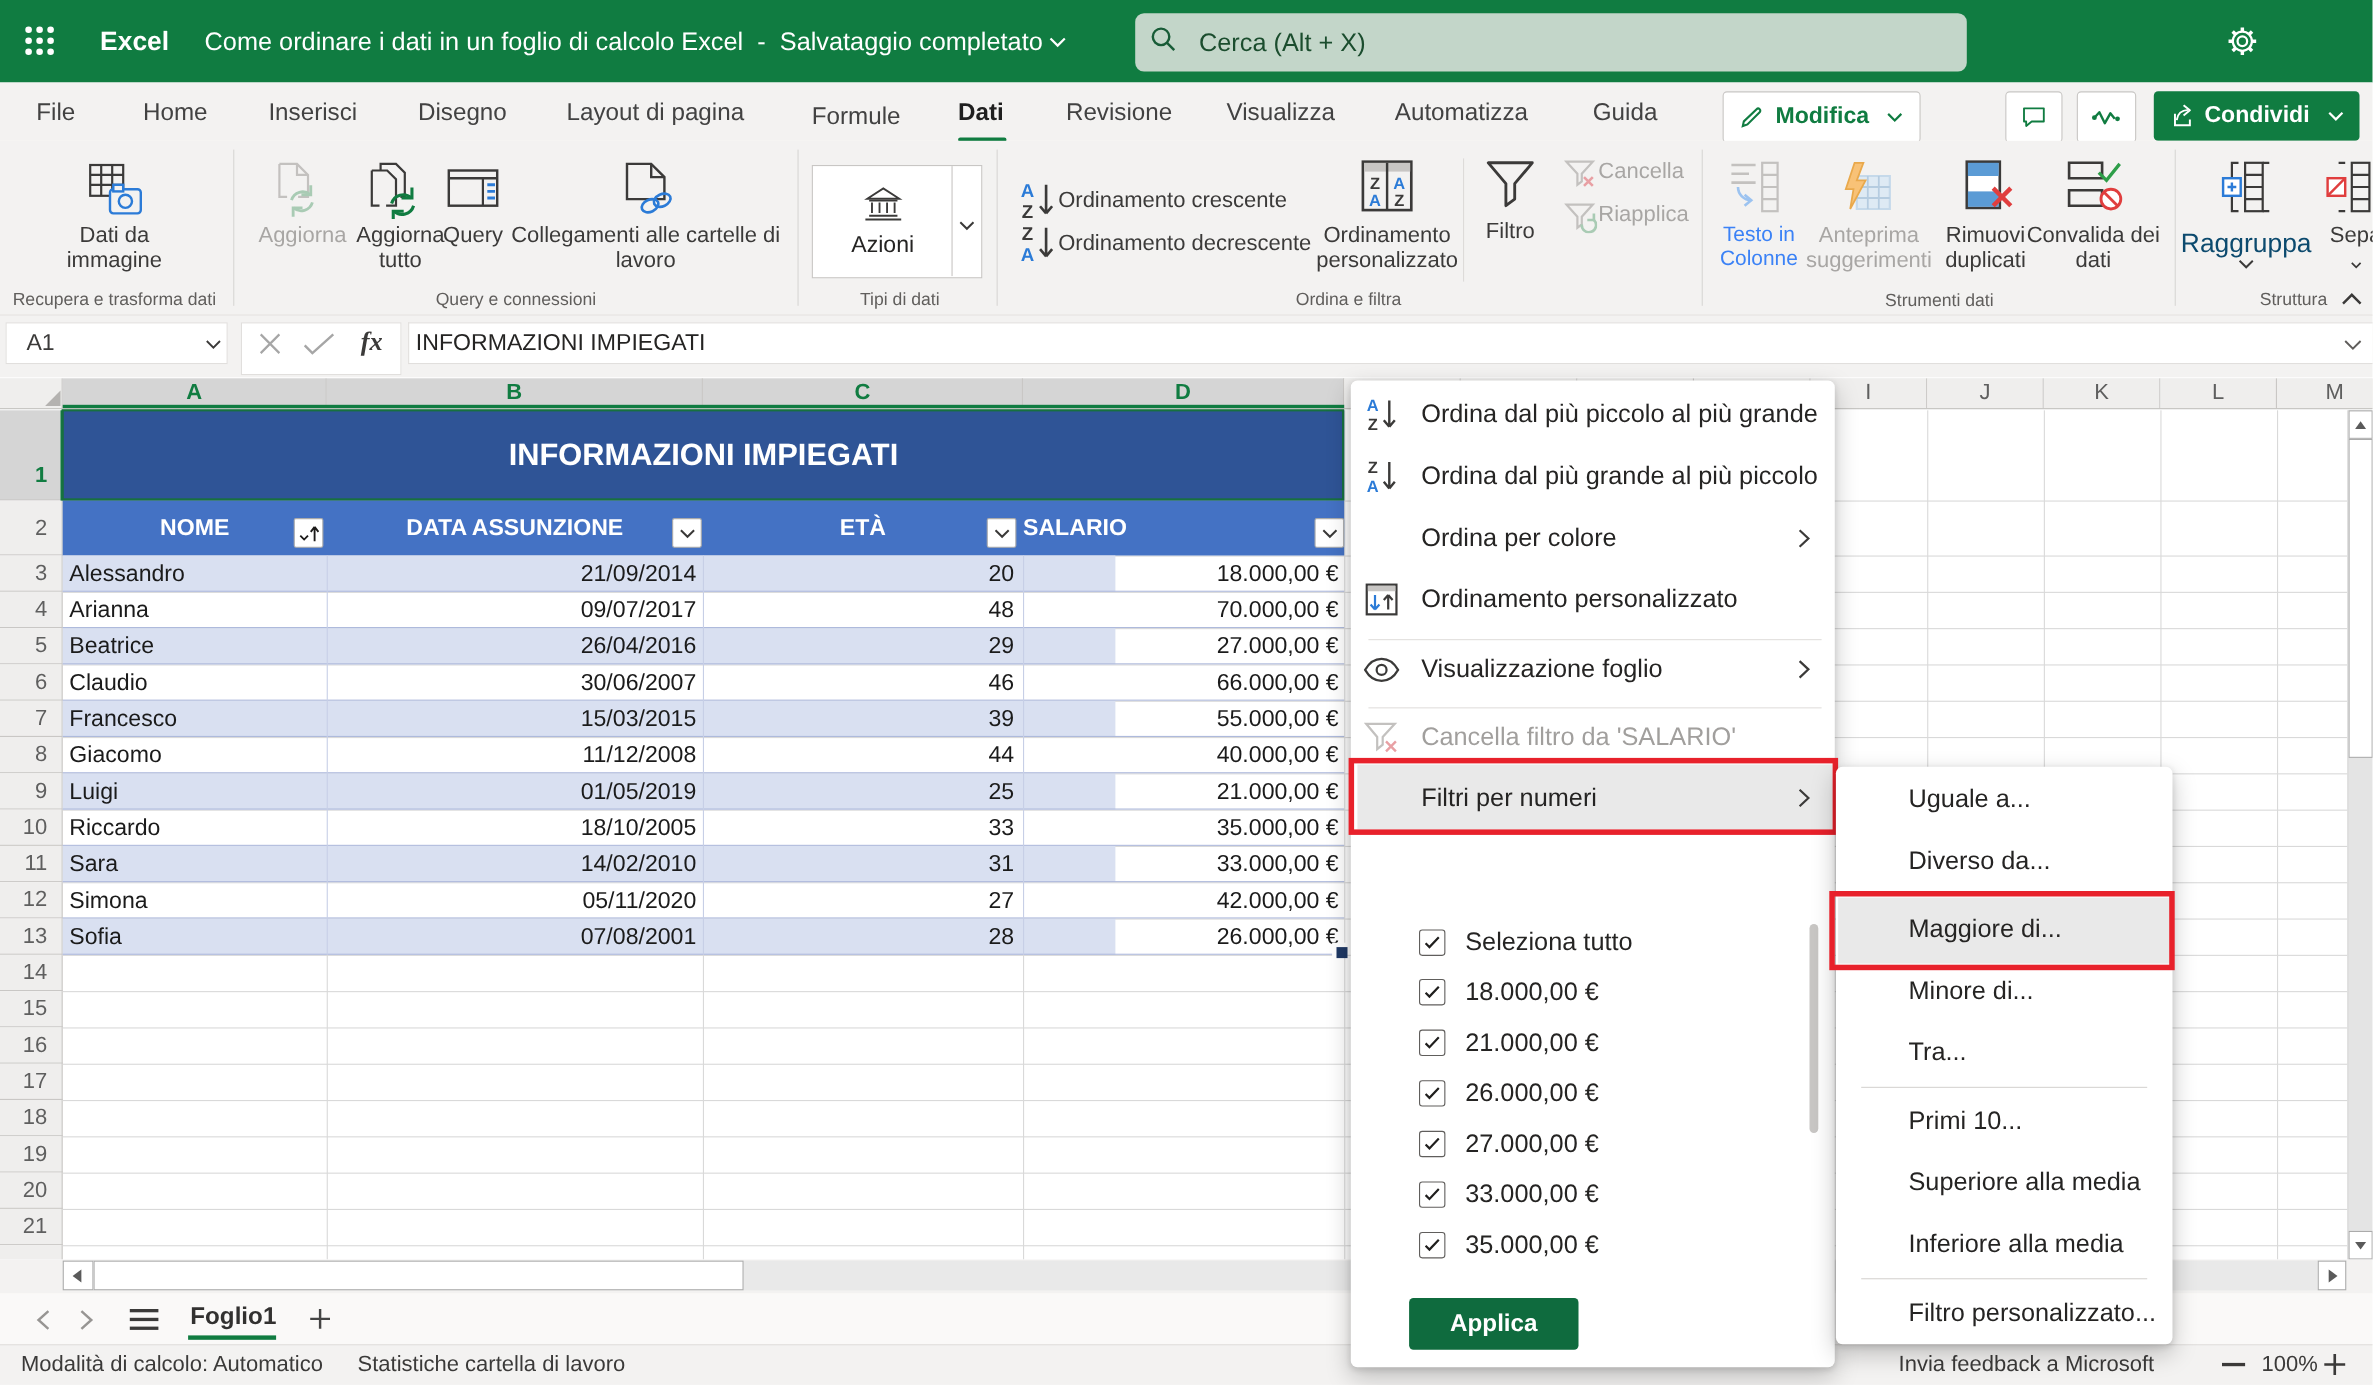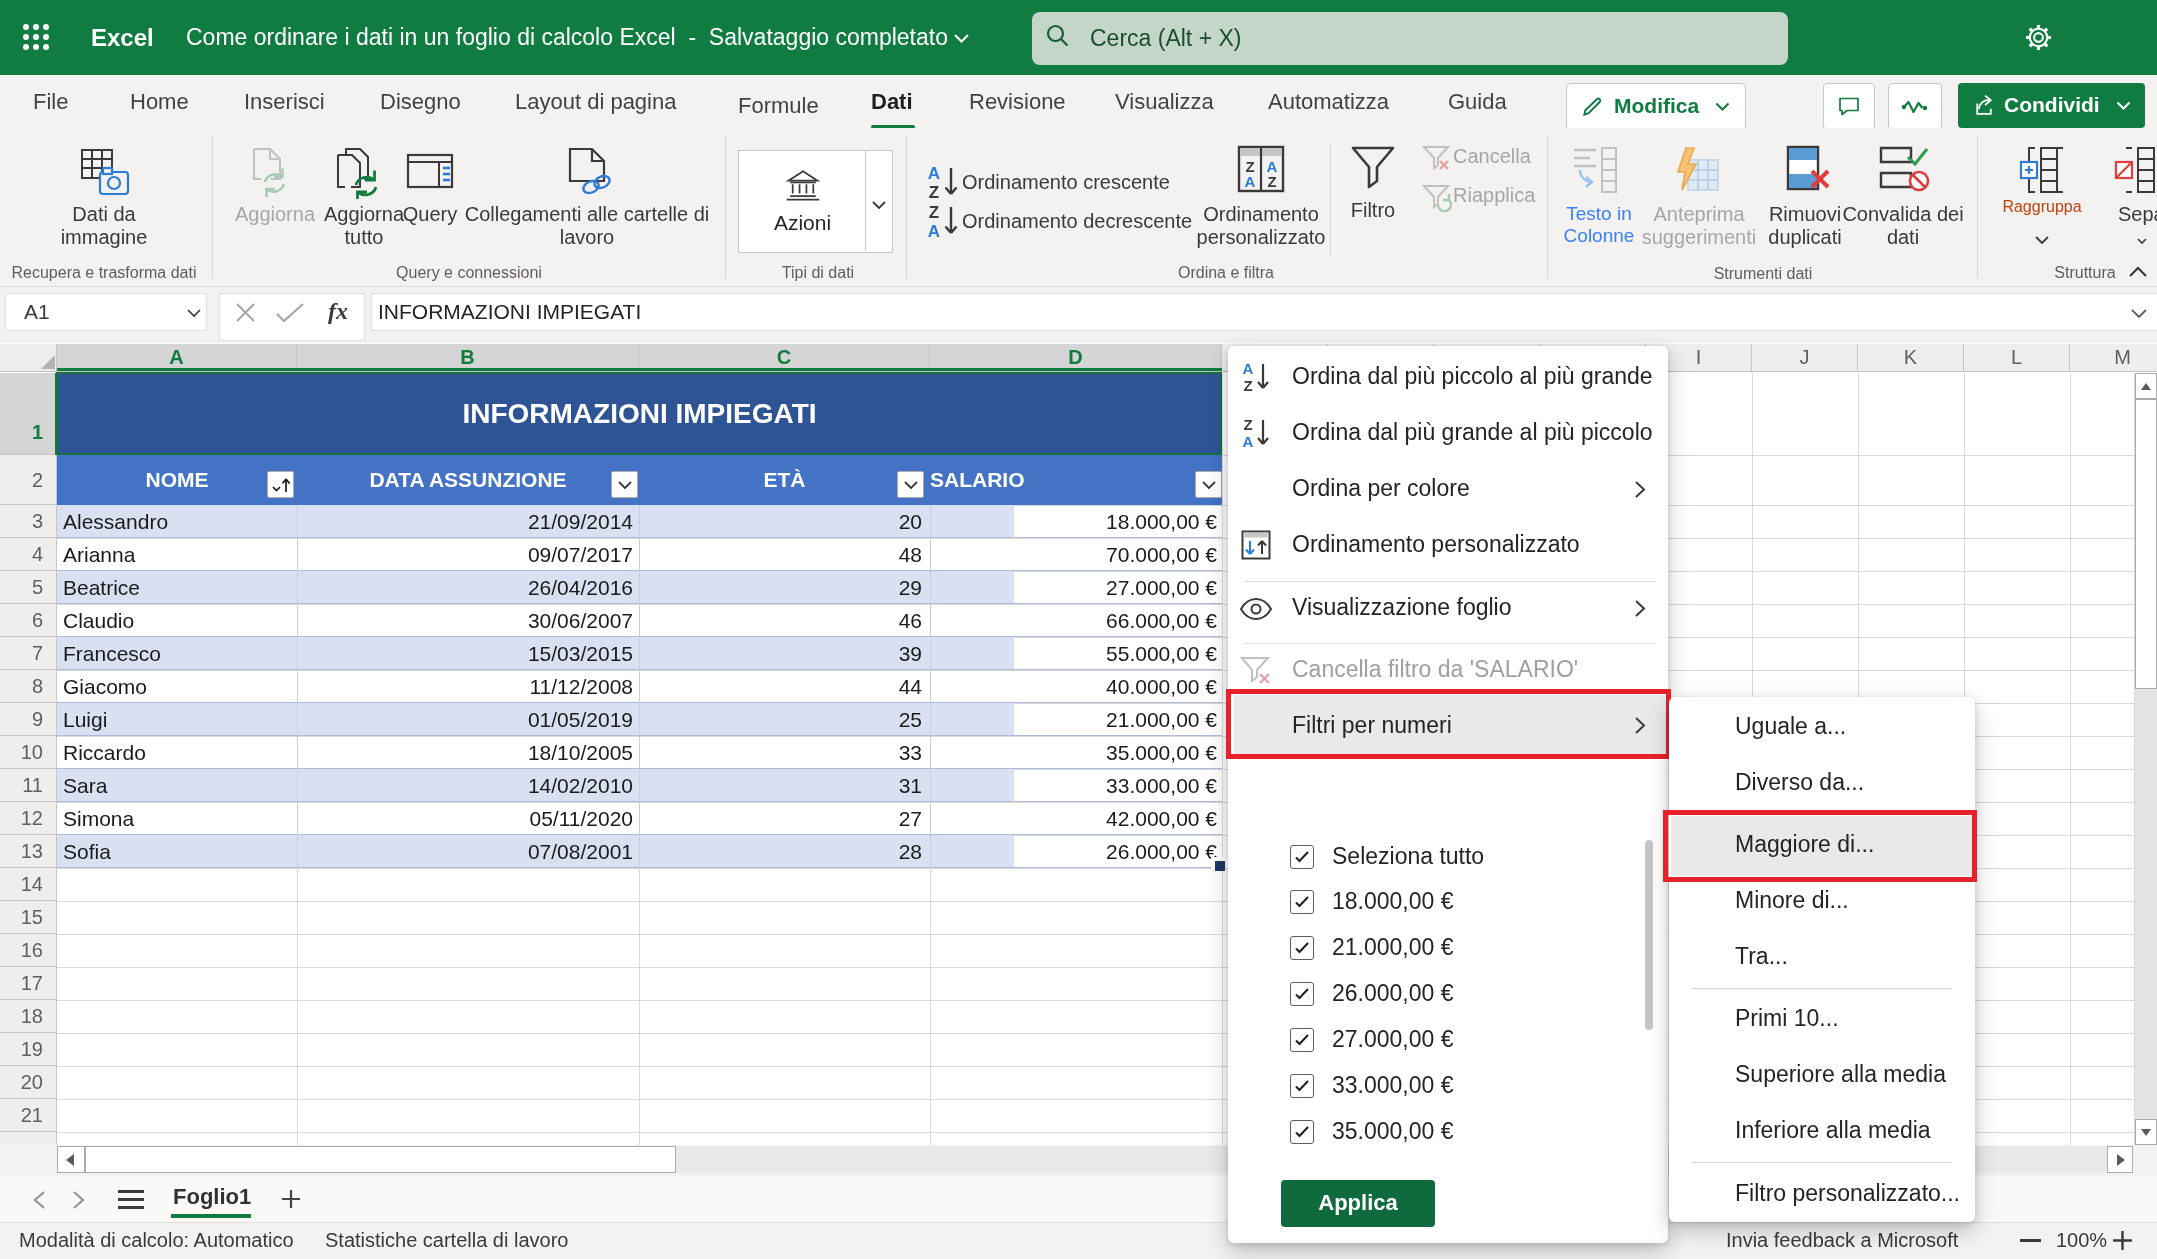--- a/index.html
+++ b/index.html
@@ -255,21 +255,21 @@
   <div class="tx ctr" style="left:1683px;top:137px;width:160px;font-size:16px;color:#605E5C">Strumenti dati</div>
   <svg class="a" style="left:2019px;top:18px" width="46" height="50">
     <g stroke="#3B3A39" stroke-width="2" fill="none">
           <rect x="22" y="2" width="16" height="44"></rect>
           <path d="M22 13h16M22 24h16M22 35h16"></path>
           <path d="M16 2h-6v44h6M44 2h-6M44 46h-6"></path>
         </g>
     <rect x="2" y="16" width="16" height="16" fill="#fff" stroke="#2B7BD7" stroke-width="2.2"></rect>
     <path d="M10 20v8M6 24h8" stroke="#2B7BD7" stroke-width="2.2"></path>
   </svg>
-  <div class="tx ctr" style="left:1967px;top:70px;width:150px;font-size:16px;color:#c2410c">Raggruppa</div>
+  <div class="tx ctr" style="left:1967px;top:80px;width:150px;font-size:24px;color:#0c4a6e">Raggruppa</div>
   <svg class="a" style="left:2035px;top:108px" width="14" height="9">
         <path d="M1 1l6 6 6-6" stroke="#3B3A39" stroke-width="1.8" fill="none"></path>
       </svg>
   <svg class="a" style="left:2112px;top:18px" width="45" height="50">
     <g stroke="#3B3A39" stroke-width="2" fill="none">
           <rect x="26" y="2" width="16" height="44"></rect>
           <path d="M26 13h16M26 24h16M26 35h16"></path>
           <path d="M20 2h-6M20 46h-6"></path>
         </g>
     <rect x="4" y="16" width="16" height="16" fill="#fff" stroke="#E03E3E" stroke-width="2.2"></rect>

